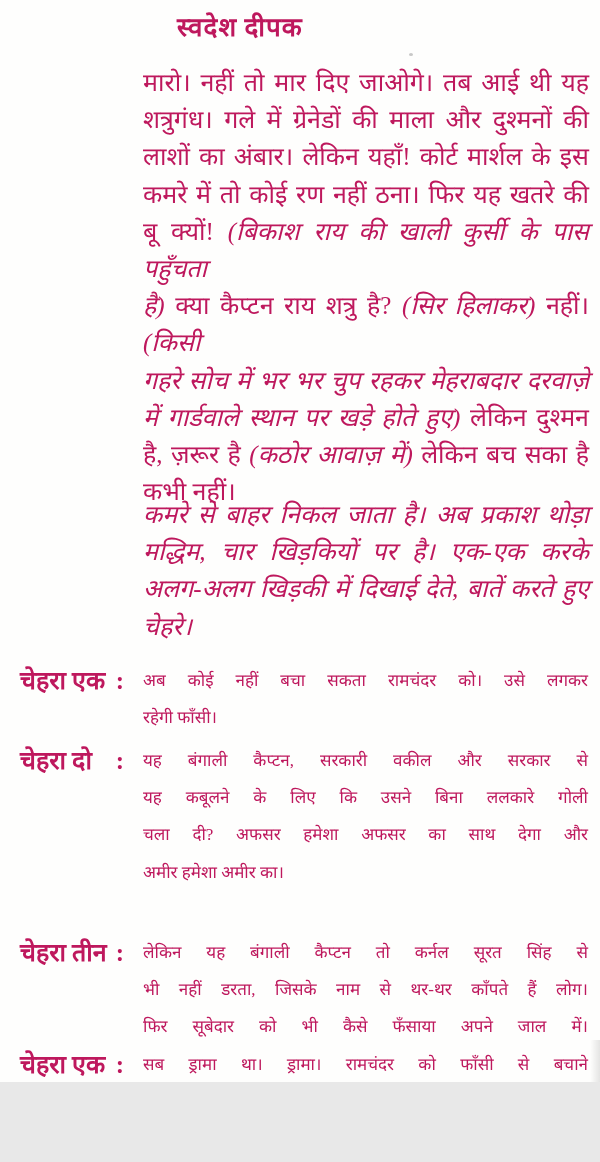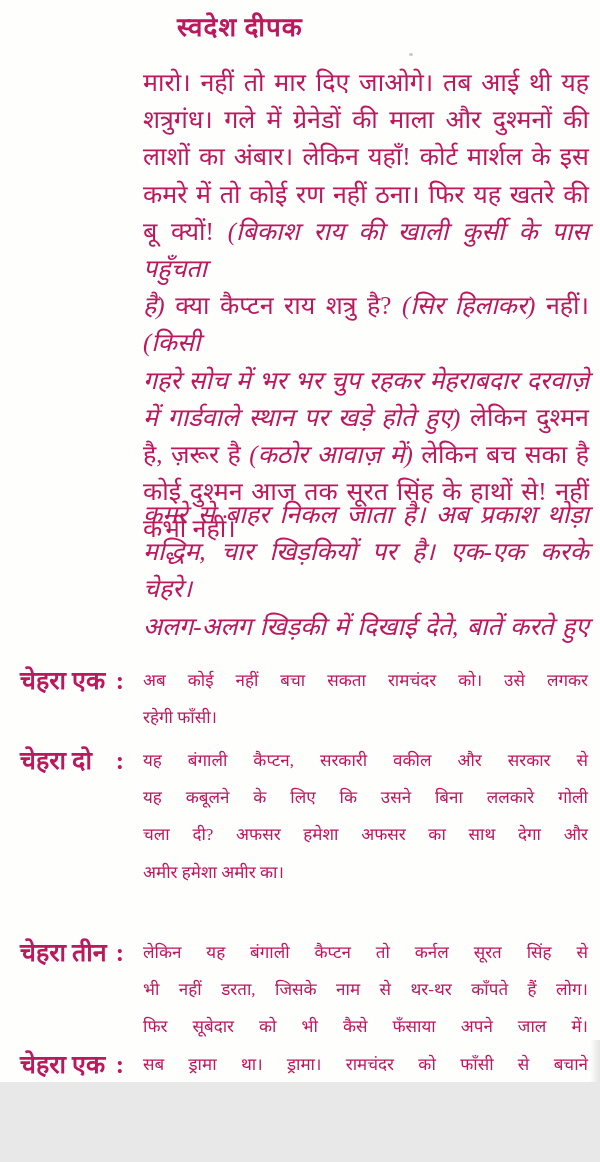--- a/index.html
+++ b/index.html
@@ -68,29 +68,28 @@
   <div class="para para1">
       <div class="line"><span>मारो। नहीं तो मार दिए जाओगे। तब आई थी यह</span></div>
       <div class="line"><span>शत्रुगंध। गले में ग्रेनेडों की माला और दुश्मनों की</span></div>
       <div class="line"><span>लाशों का अंबार। लेकिन यहाँ! कोर्ट मार्शल के इस</span></div>
       <div class="line"><span>कमरे में तो कोई रण नहीं ठना। फिर यह खतरे की</span></div>
       <div class="line"><span>बू क्यों! </span><span class="it">(बिकाश राय की खाली कुर्सी के पास पहुँचता</span></div>
       <div class="line"><span class="it">है)</span><span> क्या कैप्टन राय शत्रु है? </span><span class="it">(सिर हिलाकर)</span><span> नहीं।</span><span class="it">(किसी</span></div>
       <div class="line"><span class="it">गहरे सोच में भर भर चुप रहकर मेहराबदार दरवाज़े</span></div>
       <div class="line"><span class="it">में गार्डवाले स्थान पर खड़े होते हुए)</span><span> लेकिन दुश्मन</span></div>
       <div class="line"><span>है, ज़रूर है </span><span class="it">(कठोर आवाज़ में)</span><span> लेकिन बच सका है</span></div>
-      <div class="line"><span>कोई दुश्मन आज तक सूरत सिंह के हाथों से! नहीं</span></div>
       <div class="line end"><span>कभी नहीं।</span></div>
     </div>
 
   <div class="para stage">
       <div class="line"><span class="it">कमरे से बाहर निकल जाता है। अब प्रकाश थोड़ा</span></div>
       <div class="line"><span class="it">मद्धिम, चार खिड़कियों पर है। एक-एक करके</span></div>
+      <div class="line"><span class="it">अलग-अलग खिड़की में दिखाई देते, बातें करते हुए</span></div>
       <div class="line end"><span class="it">चेहरे।</span></div>
-      <div class="line"><span class="it">अलग-अलग खिड़की में दिखाई देते, बातें करते हुए</span></div>
     </div>
 
   <div class="dialogue d1">
     <div class="speaker">
       <span>चेहरा एक</span>
       <span class="colon">:</span>
     </div>
     <div class="d-lines">
         <div class="line"><span>अब कोई नहीं बचा सकता रामचंदर को। उसे लगकर</span></div>
         <div class="line end"><span>रहेगी फाँसी।</span></div>

